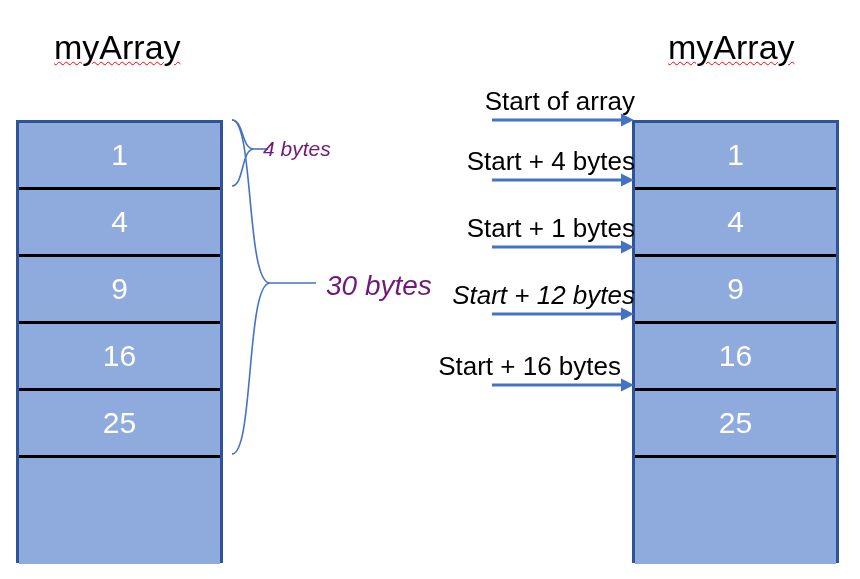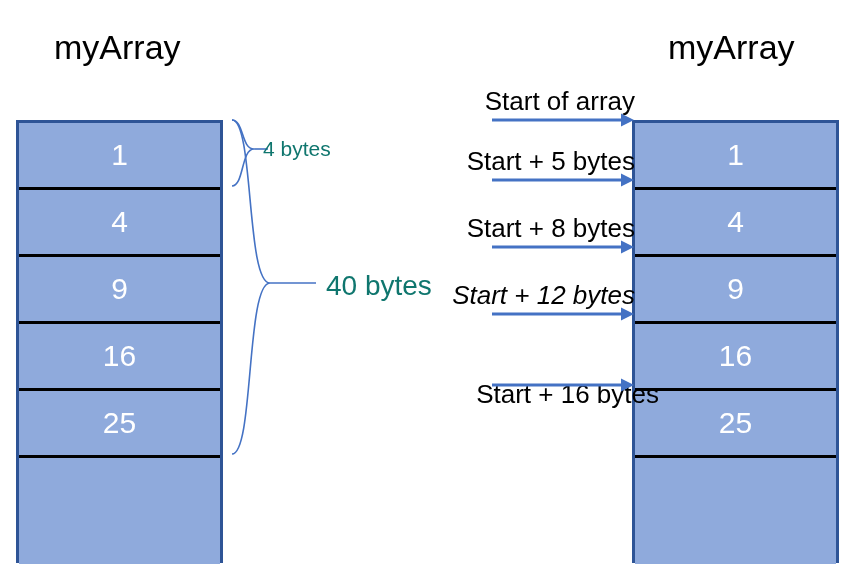--- a/index.html
+++ b/index.html
@@ -24,20 +24,21 @@
   .array-title {
     position: absolute;
     font-size: 34px;
     line-height: 1;
     color: #000000;
     white-space: nowrap;
     letter-spacing: 0px;
   }
   .array-title .spell {
     
+    text-decoration: underline;
     text-decoration-color: #FF0000;
     text-decoration-style: wavy;
     text-decoration-thickness: 1px;
     text-underline-offset: 2px;
   }
   #title-left  { left: 54px;  top: 30px; }
   #title-right { left: 668px; top: 30px; }
 
   
   .array-box {
@@ -73,23 +74,24 @@
   .brace-svg {
     position: absolute;
     overflow: visible;
     pointer-events: none;
   }
   #brace-4bytes  { left: 228px; top: 116px; width: 44px;  height: 74px; }
   #brace-20bytes { left: 228px; top: 116px; width: 100px; height: 342px; }
 
   .dim-label {
     position: absolute;
-    color: #0f766e;
+    color: #701a75;
     white-space: nowrap;
     line-height: 1;
+    font-style: italic;
   }
   #label-4bytes  { left: 263px; top: 138px; font-size: 21px; }
   #label-20bytes { left: 326px; top: 272px; font-size: 28px; }
   .pointer-label {
     position: absolute;
     font-size: 26px;
     line-height: 1;
     color: #000000;
     white-space: nowrap;
     text-align: right;
@@ -131,21 +133,21 @@
   <svg class="brace-svg" id="brace-4bytes" viewBox="0 0 44 74">
     <path d="M 4 4 C 16 4, 13 33, 26 33 C 13 33, 16 70, 4 70" fill="none" stroke="#4472C4" stroke-width="1.6"></path>
     <path d="M 26 33 L 40 33" fill="none" stroke="#4472C4" stroke-width="1.6"></path>
   </svg>
   <div class="dim-label" id="label-4bytes">4 bytes</div>
 
   <svg class="brace-svg" id="brace-20bytes" viewBox="0 0 100 342">
     <path d="M 4 4 C 26 4, 18 167, 42 167 C 18 167, 26 338, 4 338" fill="none" stroke="#4472C4" stroke-width="1.6"></path>
     <path d="M 42 167 L 88 167" fill="none" stroke="#4472C4" stroke-width="1.6"></path>
   </svg>
-  <div class="dim-label" id="label-20bytes">40 bytes</div>
+  <div class="dim-label" id="label-20bytes">30 bytes</div>
 
   <div class="array-title" id="title-right"><span class="spell">myArray</span></div>
 
   <div class="array-box" id="array-right">
     <div class="array-cell cell-h">
         <span class="cell-value">1</span>
       </div>
     <div class="array-cell cell-h">
         <span class="cell-value">4</span>
       </div>
@@ -162,37 +164,37 @@
         <span class="cell-value"></span>
       </div>
   </div>
 
   <div class="pointer-label" style="left:440px; top:88px; width:195px;">Start of array</div>
   <svg class="pointer-arrow" style="left:492px; top:112px; width:146px; height:16px;" viewBox="0 0 146 16">
     <line x1="0" y1="8" x2="133" y2="8" stroke="#4472C4" stroke-width="3"></line>
     <path d="M 129 1.5 L 142 8 L 129 14.5 Z" fill="#4472C4"></path>
   </svg>
 
-  <div class="pointer-label" style="left:440px; top:148px; width:195px;">Start + 5 bytes</div>
+  <div class="pointer-label" style="left:440px; top:148px; width:195px;">Start + 4 bytes</div>
   <svg class="pointer-arrow" style="left:492px; top:172px; width:146px; height:16px;" viewBox="0 0 146 16">
     <line x1="0" y1="8" x2="133" y2="8" stroke="#4472C4" stroke-width="3"></line>
     <path d="M 129 1.5 L 142 8 L 129 14.5 Z" fill="#4472C4"></path>
   </svg>
 
-  <div class="pointer-label" style="left:440px; top:215px; width:195px;">Start + 8 bytes</div>
+  <div class="pointer-label" style="left:440px; top:215px; width:195px;">Start + 1 bytes</div>
   <svg class="pointer-arrow" style="left:492px; top:239px; width:146px; height:16px;" viewBox="0 0 146 16">
     <line x1="0" y1="8" x2="133" y2="8" stroke="#4472C4" stroke-width="3"></line>
     <path d="M 129 1.5 L 142 8 L 129 14.5 Z" fill="#4472C4"></path>
   </svg>
 
   <div class="pointer-label" style="left:440px; top:282px; width:195px;font-style:italic;">Start + 12 bytes</div>
   <svg class="pointer-arrow" style="left:492px; top:306px; width:146px; height:16px;" viewBox="0 0 146 16">
     <line x1="0" y1="8" x2="133" y2="8" stroke="#4472C4" stroke-width="3"></line>
     <path d="M 129 1.5 L 142 8 L 129 14.5 Z" fill="#4472C4"></path>
   </svg>
 
-  <div class="pointer-label" style="left:464px; top:353px; width:195px;margin-top:28px;">Start + 16 bytes</div>
+  <div class="pointer-label" style="left:426px; top:353px; width:195px;">Start + 16 bytes</div>
   <svg class="pointer-arrow" style="left:492px; top:377px; width:146px; height:16px;" viewBox="0 0 146 16">
     <line x1="0" y1="8" x2="133" y2="8" stroke="#4472C4" stroke-width="3"></line>
     <path d="M 129 1.5 L 142 8 L 129 14.5 Z" fill="#4472C4"></path>
   </svg>
 
 </div>
 
 </body></html>

